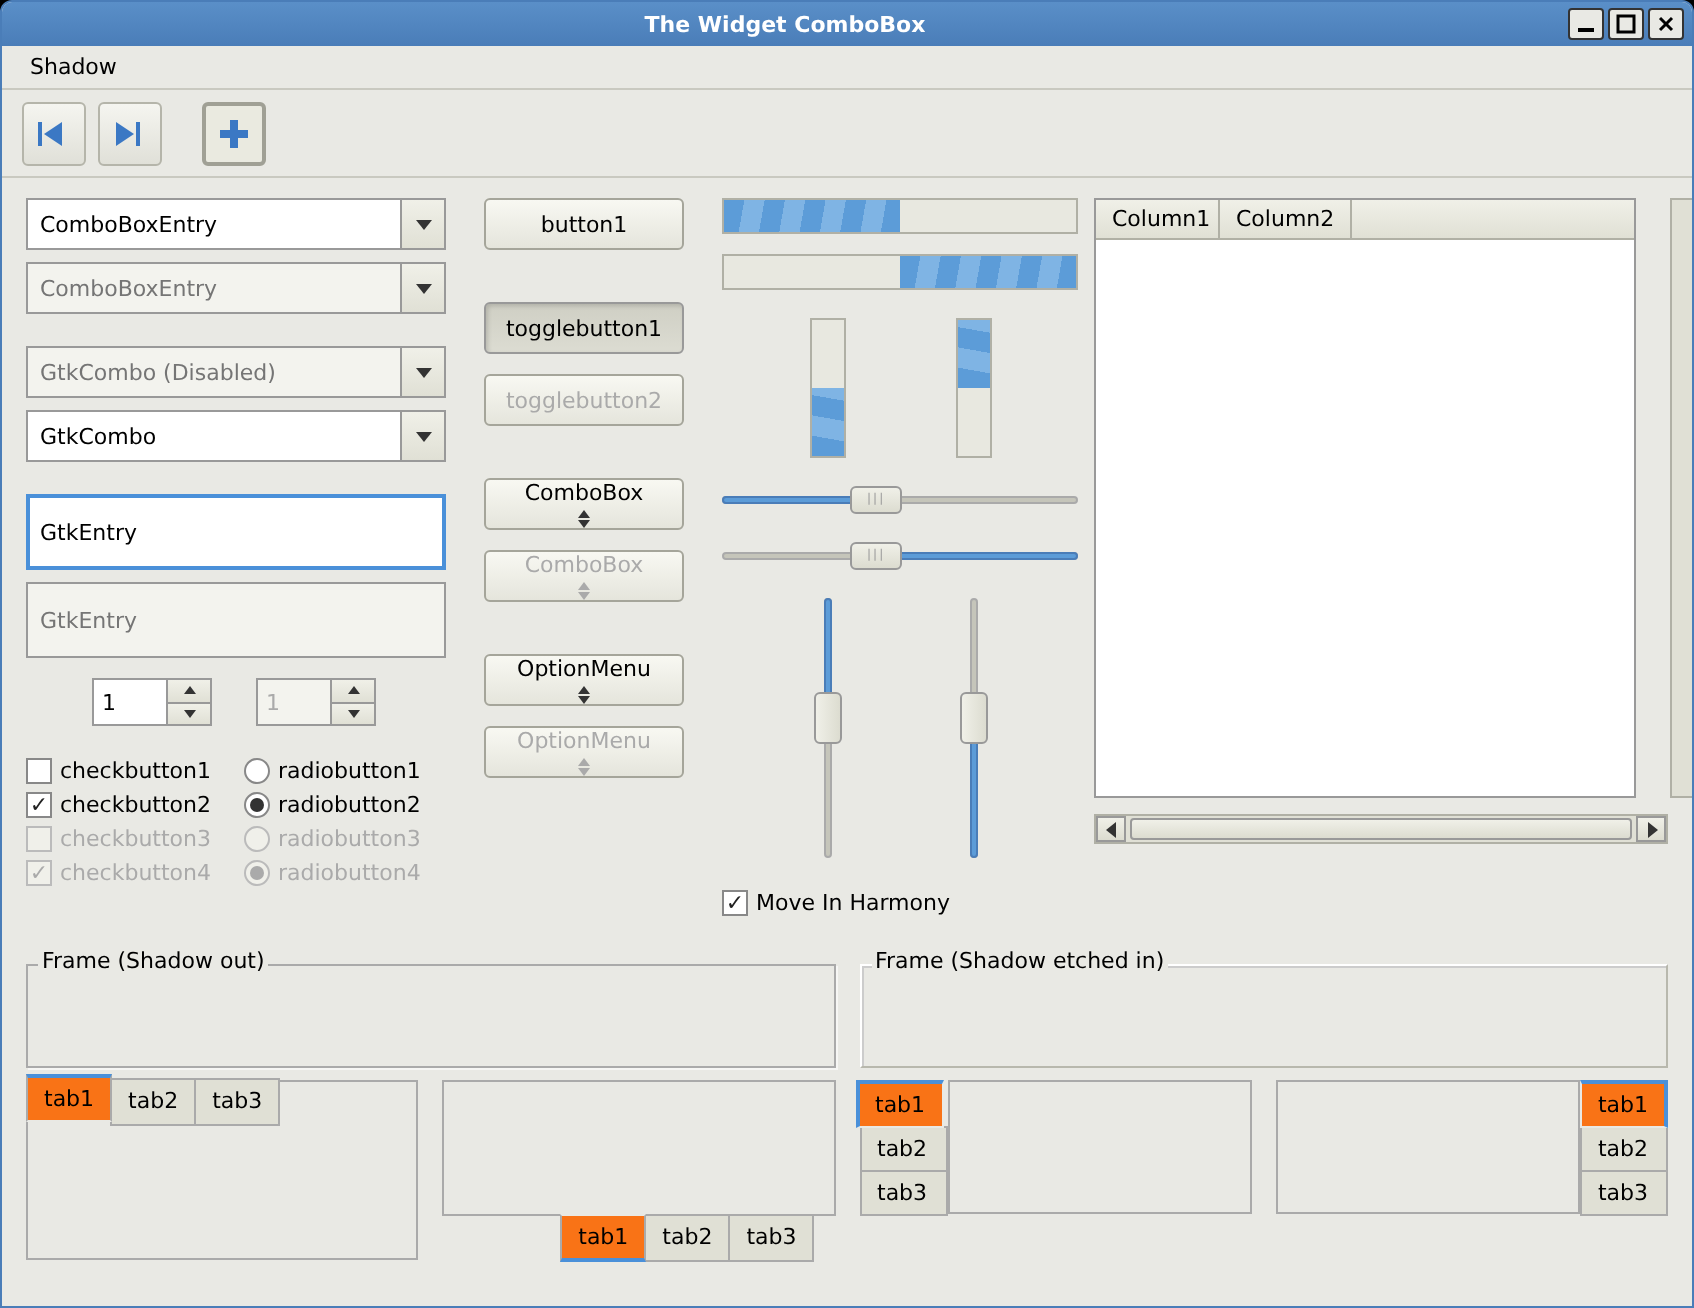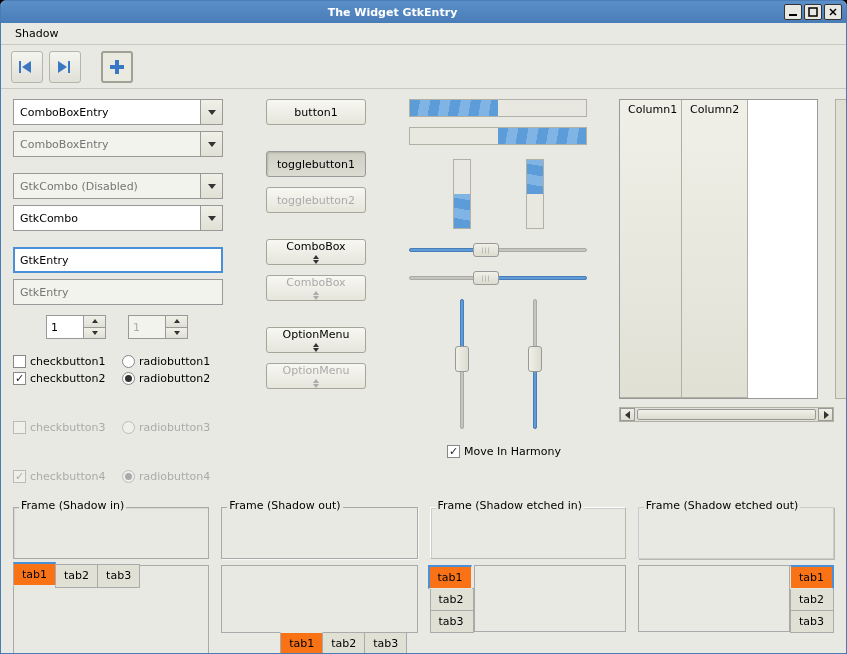--- a/index.html
+++ b/index.html
@@ -7,46 +7,46 @@
 .window { width: 847px; height: 654px; background: #e9e9e4; border: 1px solid #4a7db8; border-radius: 6px 6px 0 0; overflow: hidden; position: relative; }
 .titlebar { background: linear-gradient(#5a8fc8, #4a7db8); height: 22px; display: flex; align-items: center; color: #fff; font-weight: bold; font-size: 12px; }
 .titlebar-title { flex: 1; text-align: center; }
 .titlebar-buttons { display: flex; gap: 2px; padding-right: 4px; }
 .titlebar-btn { width: 18px; height: 16px; background: #e9e9e4; border: 1px solid #333; border-radius: 2px; display: flex; align-items: center; justify-content: center; cursor: pointer; font-size: 10px; color: #000; }
 .menubar { background: #e9e9e4; height: 22px; display: flex; align-items: center; padding: 0 6px; border-bottom: 1px solid #c9c9c0; }
 .menubar-item { padding: 2px 8px; cursor: pointer; }
 .toolbar { background: #e9e9e4; height: 44px; display: flex; align-items: center; padding: 4px 10px; gap: 6px; border-bottom: 1px solid #c9c9c0; }
 .tool-btn { width: 32px; height: 32px; border: 1px solid #b5b5aa; border-radius: 3px; background: linear-gradient(#f5f5f0, #e0e0d8); display: flex; align-items: center; justify-content: center; cursor: pointer; }
 .tool-btn.raised { border: 2px solid #a0a095; background: #eaeae0; }
-.main-content { display: flex; padding: 10px 12px; gap: 32px; }
+.main-content { display: flex; padding: 10px 12px; gap: 8px; }
 .col { display: flex; flex-direction: column; gap: 6px; }
 .col1 { width: 210px; }
 .col2 { width: 122px; align-items: center; gap: 10px; }
 .col3 { width: 178px; }
 .col4 { flex: 1; }
 .combo { display: flex; height: 26px; }
 .combo input { flex: 1; border: 1px solid #999; background: #fff; padding: 0 6px; outline: none; }
 .combo input:disabled { color: #aaa; background: #f3f3ee; }
 .combo-btn { width: 22px; border: 1px solid #999; border-left: none; background: linear-gradient(#f0f0e8, #e0e0d5); display: flex; align-items: center; justify-content: center; cursor: pointer; }
 .combo-btn:after { content: ""; border-left: 4px solid transparent; border-right: 4px solid transparent; border-top: 5px solid #333; }
-.entry { height: 26px; border: 1px solid #999; background: #fff; padding: 0 6px; width: 100%; outline: none; }
+.entry { height: 38px; border: 1px solid #999; background: #fff; padding: 0 6px; width: 100%; outline: none; }
 .entry.focused { border: 2px solid #4a90d9; padding: 0 5px; }
 .entry:disabled { color: #aaa; background: #f3f3ee; }
 .spinrow { display: flex; gap: 20px; justify-content: center; margin-top: 4px; }
 .spin { display: flex; width: 62px; height: 24px; }
 .spin input { width: 38px; border: 1px solid #999; background: #fff; padding: 0 4px; text-align: left; }
 .spin input:disabled { color: #aaa; background: #f3f3ee; }
 .spin-btns { display: flex; flex-direction: column; width: 22px; }
 .spin-up, .spin-down { flex: 1; border: 1px solid #999; border-left: none; background: linear-gradient(#f0f0e8,#e0e0d5); cursor: pointer; display:flex; align-items:center; justify-content:center; }
 .spin-up:after{content:"";border-left:3px solid transparent;border-right:3px solid transparent;border-bottom:4px solid #333;}
 .spin-down:after{content:"";border-left:3px solid transparent;border-right:3px solid transparent;border-top:4px solid #333;}
 .spin-down{border-top:none;}
 .checkgrid { display: grid; grid-template-columns: 1fr 1fr; gap: 4px 8px; margin-top: 10px; }
 .check-item { display: flex; gap: 4px; cursor: pointer; }
-.check-item.disabled { color: #aaa; margin-top: 32px; }
+.check-item.disabled { color: #aaa; }
 .checkbox { width: 13px; height: 13px; border: 1px solid #888; background: #fff; display: inline-flex; align-items: center; justify-content: center; }
 .checkbox.checked:after { content: "✓"; font-size: 11px; line-height: 1; color: #222; }
 .check-item.disabled .checkbox { border-color: #bbb; background: #f0f0ea; }
 .check-item.disabled .checkbox.checked:after { color: #aaa; }
 .radio { width: 13px; height: 13px; border: 1px solid #888; border-radius: 50%; background: #fff; display: inline-flex; align-items: center; justify-content: center; }
 .radio.checked:after { content: ""; width: 7px; height: 7px; background: #333; border-radius: 50%; }
 .check-item.disabled .radio { border-color: #bbb; background: #f0f0ea; }
 .check-item.disabled .radio.checked:after { background: #aaa; }
 .btn { width: 100px; height: 26px; border: 1px solid #a5a59a; border-radius: 3px; background: linear-gradient(#f8f8f2,#e5e5dc); cursor: pointer; }
 .btn:disabled { color: #aaa; }
@@ -67,22 +67,22 @@
 .hslider { height: 18px; position: relative; margin: 2px 0; }
 .hslider-track { position: absolute; left: 0; right: 0; top: 7px; height: 4px; background: #c5c5ba; border: 1px solid #aaa; border-radius: 2px; }
 .hslider-fill { position: absolute; top: 7px; height: 4px; background: #5c9cd8; border: 1px solid #4a7db8; border-radius: 2px; }
 .hslider-thumb { position: absolute; top: 2px; width: 26px; height: 14px; background: linear-gradient(#f0f0e8,#dcdcd0); border: 1px solid #999; border-radius: 3px; cursor: pointer; }
 .hslider-thumb:after { content: "|||"; font-size: 6px; color: #999; display: block; text-align: center; line-height: 12px; letter-spacing: 1px; }
 .vslider-row { display: flex; justify-content: center; gap: 55px; height: 130px; margin: 4px 0; }
 .vslider { width: 18px; height: 100%; position: relative; }
 .vslider-track { position: absolute; top: 0; bottom: 0; left: 7px; width: 4px; background: #c5c5ba; border: 1px solid #aaa; border-radius: 2px; }
 .vslider-fill { position: absolute; left: 7px; width: 4px; background: #5c9cd8; border: 1px solid #4a7db8; border-radius: 2px; }
 .vslider-thumb { position: absolute; left: 2px; width: 14px; height: 26px; background: linear-gradient(90deg,#f0f0e8,#dcdcd0); border: 1px solid #999; border-radius: 3px; cursor: pointer; }
-.harmony { display: flex; align-items: center; gap: 4px; margin-top: 6px; margin-left: 38px; }
-.treeview { border: 1px solid #999; background: #fff; height: 300px; display: flex; flex-direction: row; }
+.harmony { display: flex; align-items: center; gap: 4px; margin-top: 6px; }
+.treeview { border: 1px solid #999; background: #fff; height: 300px; display: flex; flex-direction: column; }
 .tree-header { display: flex; background: linear-gradient(#f0f0e8,#e0e0d5); border-bottom: 1px solid #b0b0a5; }
 .tree-col { padding: 3px 8px; border-right: 1px solid #b0b0a5; font-size: 11px; }
 .tree-body { flex: 1; position: relative; }
 .tree-vscroll { position: absolute; right: -16px; top: 0; bottom: 0; width: 15px; background: #e0e0d5; border: 1px solid #b0b0a5; }
 .tree-hscroll { height: 15px; background: #e0e0d5; border: 1px solid #b0b0a5; display: flex; align-items: center; margin-top: 2px; }
 .tree-hscroll-btn { width: 15px; height: 13px; background: linear-gradient(#f0f0e8,#dcdcd0); border: 1px solid #999; cursor: pointer; display:flex;align-items:center;justify-content:center; }
 .tree-hscroll-thumb { flex: 1; margin: 0 2px; height: 11px; background: linear-gradient(#f0f0e8,#dcdcd0); border: 1px solid #999; border-radius: 2px; cursor: pointer; }
 .tree-wrap { position: relative; padding-right: 16px; }
 .frames-row { display: flex; gap: 12px; padding: 6px 12px; }
 .frame { flex: 1; height: 60px; position: relative; padding-top: 8px; }
@@ -110,21 +110,21 @@
 .nb-right-tabs .nb-tab { margin: 0 0 -1px 0; }
 .nb-right-tabs .nb-tab.active { border-left: 1px solid #e9e9e4; border-right: 2px solid #4a90d9; top: 0; position: relative; }
 .nb-page { padding-top: 22px; height: 100%; border: 1px solid #aaa; }
 svg { display: block; }
 </style>
 </head>
 <body>
 
 <div class="window">
   <div class="titlebar">
-    <div class="titlebar-title">The Widget GtkEntry</div>
+    <div class="titlebar-title">The Widget ComboBox</div>
     <div class="titlebar-buttons">
       <div class="titlebar-btn">
           <svg width="10" height="10">
             <rect x="1" y="7" width="8" height="2" fill="#000"></rect>
           </svg>
         </div>
       <div class="titlebar-btn">
           <svg width="10" height="10">
             <rect x="1" y="1" width="8" height="8" fill="none" stroke="#000" stroke-width="1.5"></rect>
           </svg>
@@ -328,34 +328,26 @@
         <div class="tree-hscroll-btn">
             <svg width="6" height="8">
               <polygon points="1,0 6,4 1,8" fill="#333"></polygon>
             </svg>
           </div>
       </div>
     </div>
   </div>
 
   <div class="frames-row">
-    <div class="frame frame-in">
-        <span class="frame-label">Frame (Shadow in)</span>
-        <div class="frame-box"></div>
-      </div>
     <div class="frame frame-out">
         <span class="frame-label">Frame (Shadow out)</span>
         <div class="frame-box"></div>
       </div>
     <div class="frame frame-etched-in">
         <span class="frame-label">Frame (Shadow etched in)</span>
-        <div class="frame-box"></div>
-      </div>
-    <div class="frame frame-etched-out">
-        <span class="frame-label">Frame (Shadow etched out)</span>
         <div class="frame-box"></div>
       </div>
   </div>
 
   <div class="notebooks-row">
     <div class="notebook">
       <div class="nb-top-tabs">
         <div class="nb-tab active">tab1</div>
         <div class="nb-tab">tab2</div>
         <div class="nb-tab">tab3</div>

